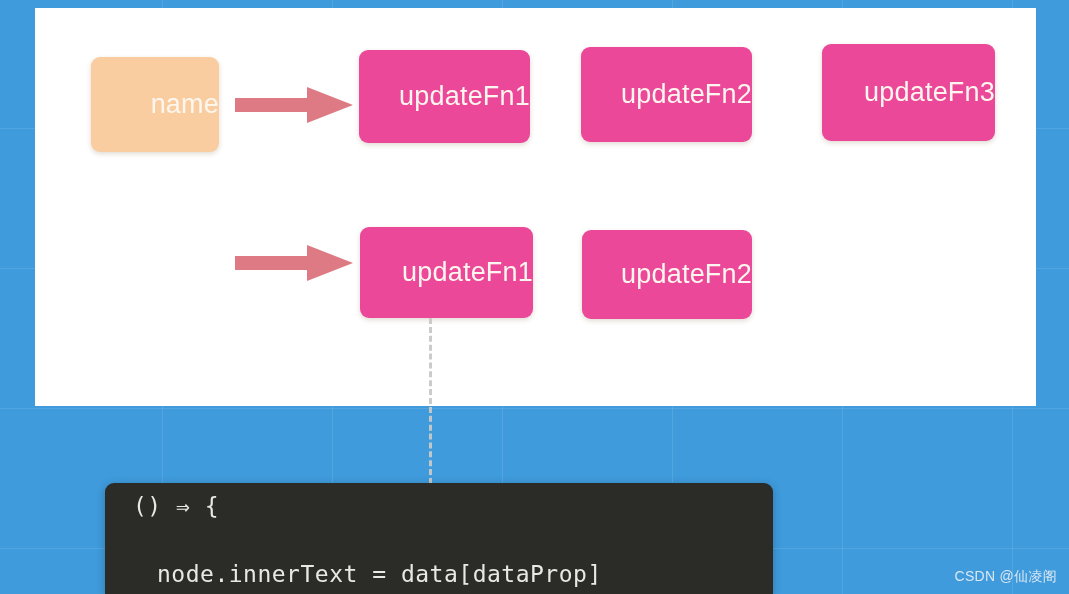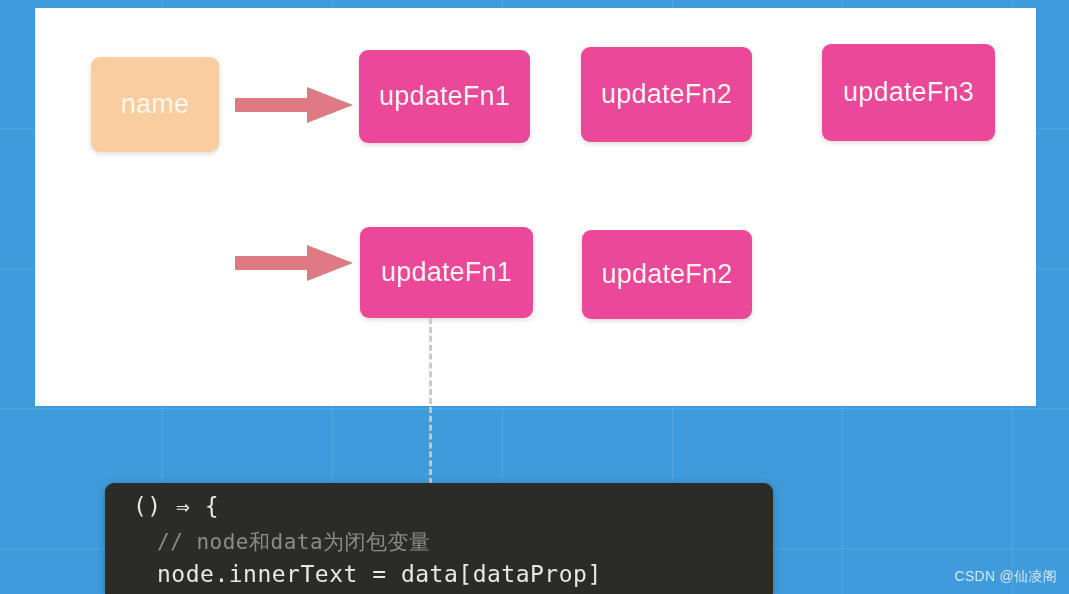--- a/index.html
+++ b/index.html
@@ -32,21 +32,21 @@
     top: 8px;
     width: 1001px;
     height: 398px;
     background: #ffffff;
   }
   .node-box {
     position: absolute;
     border-radius: 9px;
     display: flex;
     align-items: center;
-    justify-content: center;
+    justify-content: flex-end;
     color: #fdf6ee;
     font-size: 27px;
     letter-spacing: 0.2px;
     box-shadow: 0 2px 5px rgba(120,90,50,0.22);
     -webkit-font-smoothing: antialiased;
   }
   .node-box.light { background: #f9cd9f; }
   .node-box.dark  { background: #ec4899; }
 
   .arrow {
@@ -141,19 +141,18 @@
   </div>
 
   <div class="node-box dark" style="left:582px; top:230px; width:170px; height:89px;">
     <span>updateFn2</span>
   </div>
 
   <div id="dashed-line"></div>
 
   <div id="code-block">
     <div class="code-line l1">() ⇒ {</div>
-    <div class="code-line comment l2">// node和data为闭包变量</div>
     <div class="code-line l3">node.innerText = data[dataProp]</div>
   </div>
 
   <div id="watermark">CSDN @仙凌阁</div>
 
 </div>
 
 </body></html>

